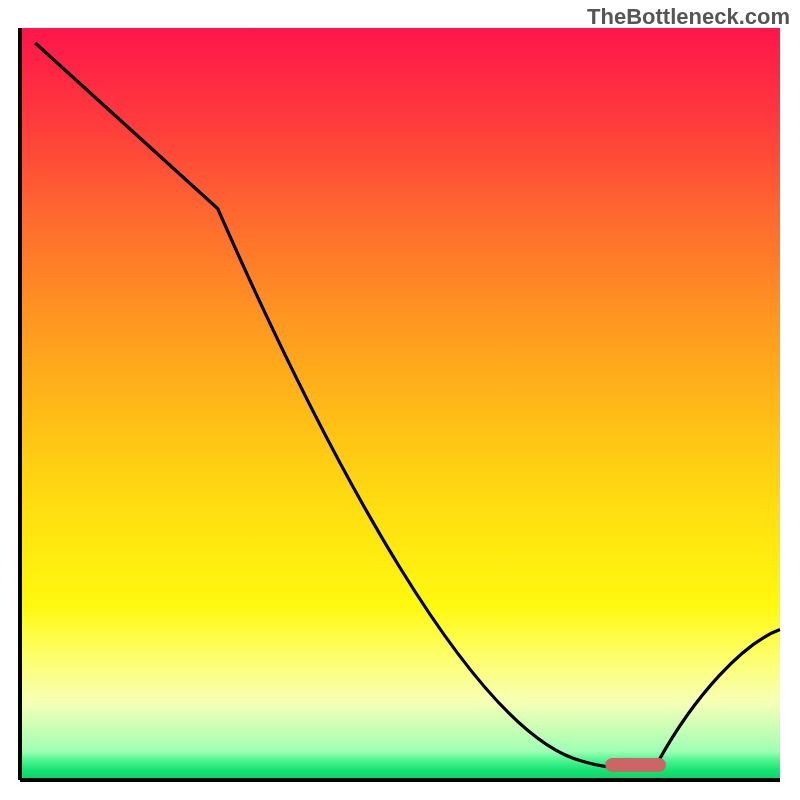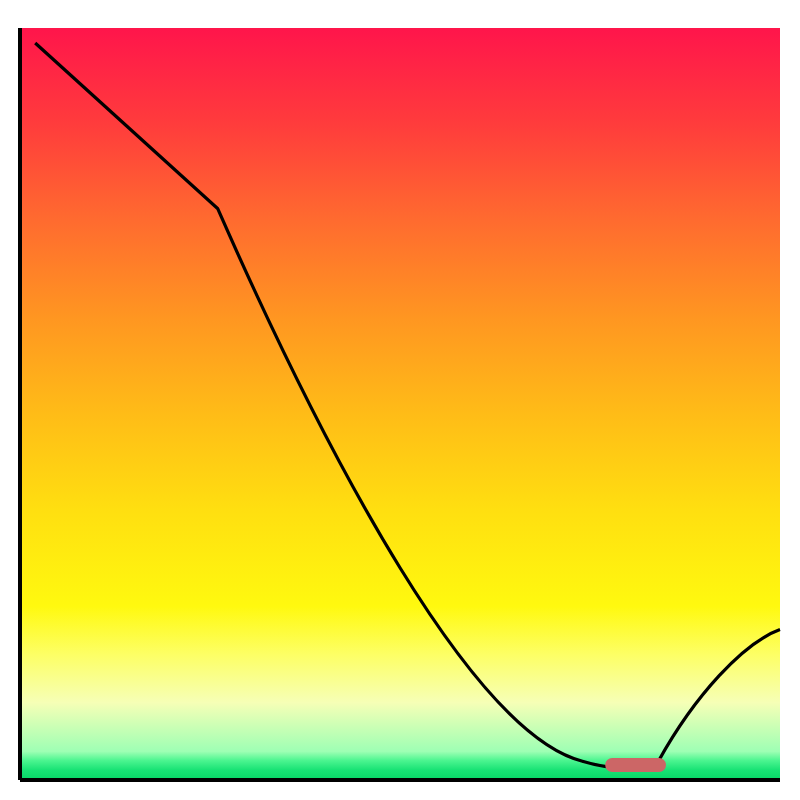--- a/index.html
+++ b/index.html
@@ -26,20 +26,21 @@
     z-index: 10;
   }
   svg {
     display: block;
   }
 </style>
 </head>
 <body>
 
 <div class="container">
+  <div class="watermark">TheBottleneck.com</div>
   <svg id="chart-svg" width="800" height="800" viewBox="0 0 800 800">
       <defs>
         <linearGradient id="bg-grad" x1="0" y1="0" x2="0" y2="1">
           <stop offset="0.0%" stop-color="#ff154b"></stop>
           <stop offset="12.8%" stop-color="#ff3c3c"></stop>
           <stop offset="25.6%" stop-color="#ff6b2f"></stop>
           <stop offset="38.5%" stop-color="#ff9621"></stop>
           <stop offset="51.3%" stop-color="#ffbc17"></stop>
           <stop offset="64.1%" stop-color="#ffdf10"></stop>
           <stop offset="76.9%" stop-color="#fff90f"></stop>

